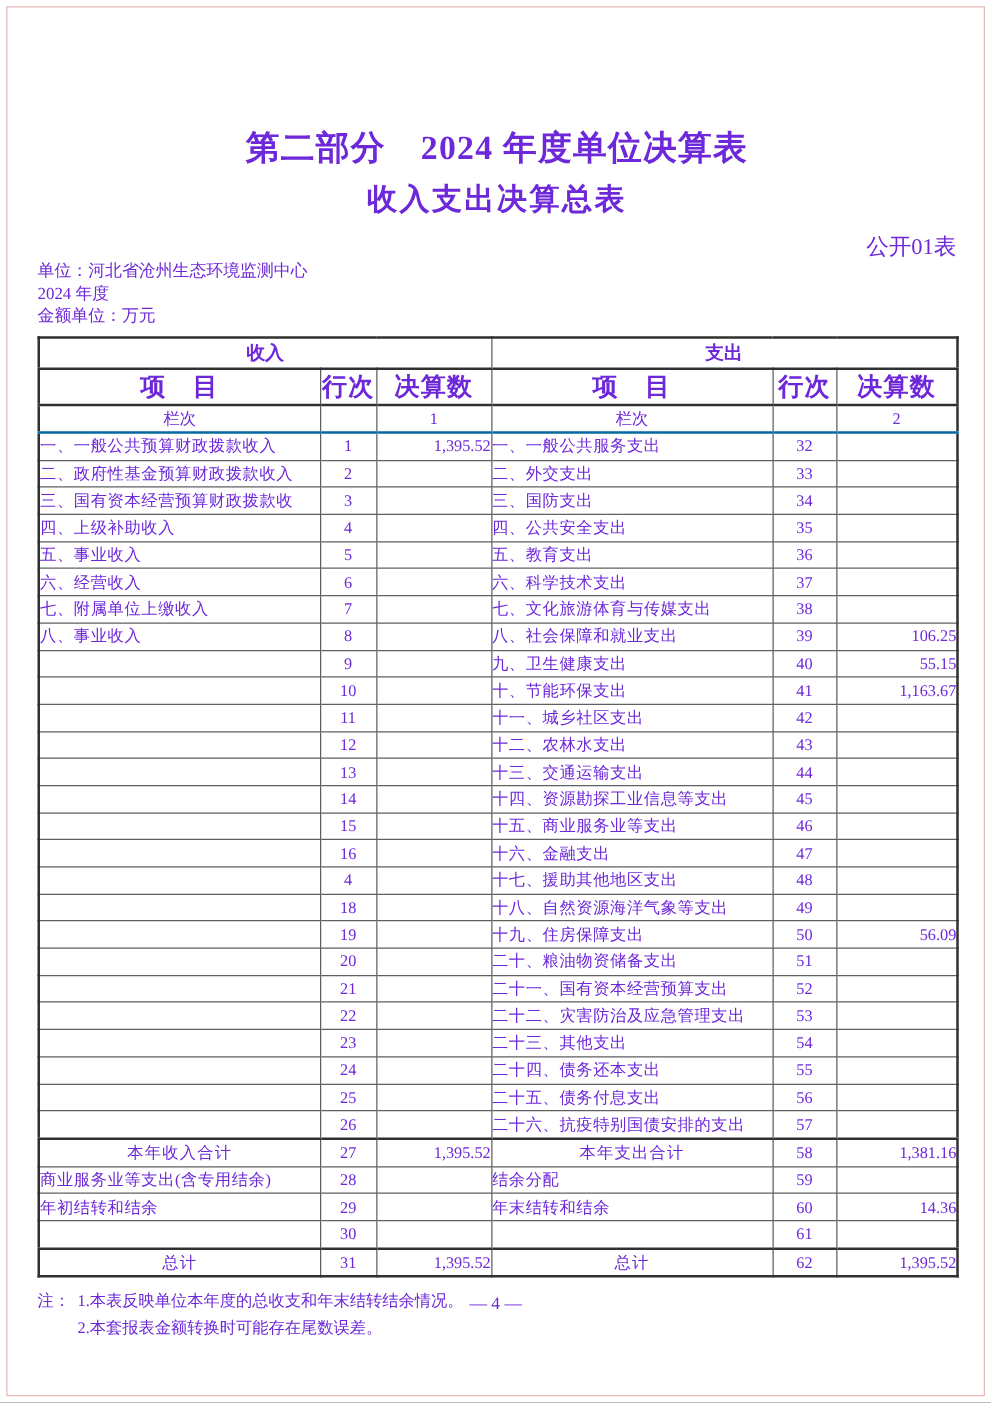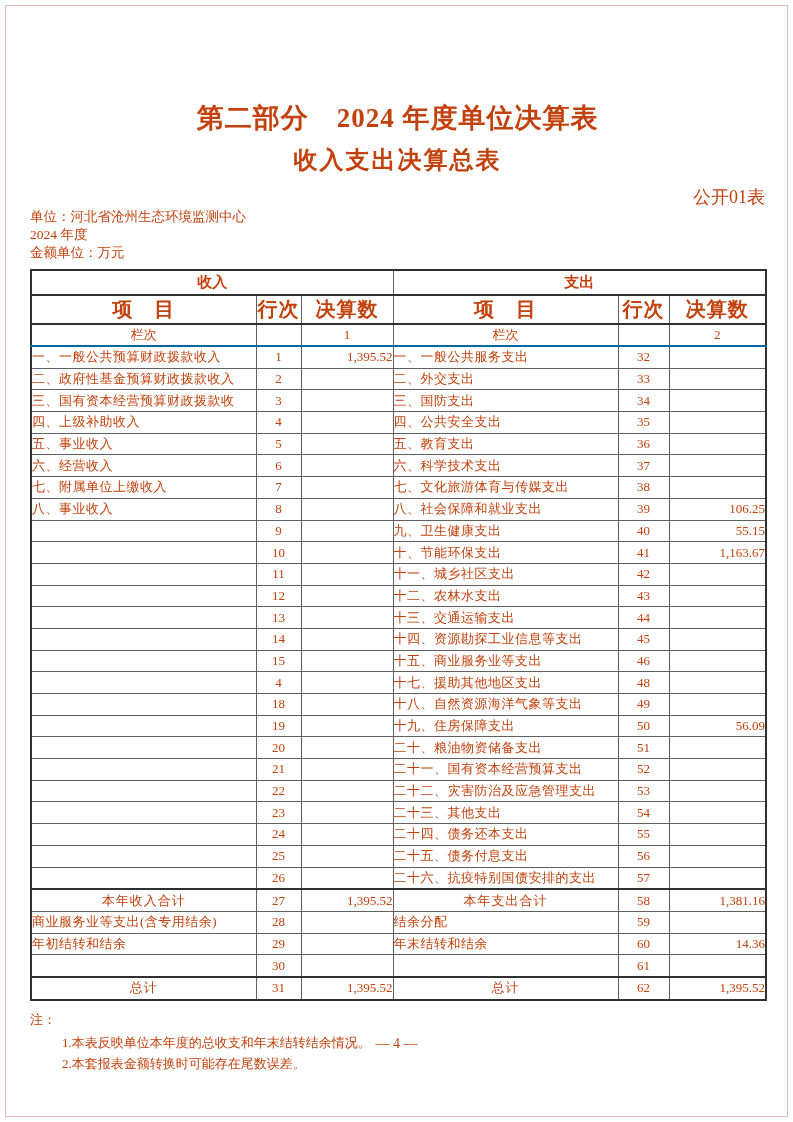--- a/index.html
+++ b/index.html
@@ -1,21 +1,21 @@
 <!DOCTYPE html>
 <html><head>
 <meta charset="utf-8">
 <style>
   html,body{margin:0;padding:0;background:#888;}
   .page{
     position:relative;
     width:793px;height:1122px;
     background:#ffffff;
     font-family:"Liberation Serif","DejaVu Serif",serif;
-    color:#c2410c;
+    color:#6d28d9;
     overflow:hidden;
     margin:0 auto;
   }
   .frame{
     position:absolute;left:5px;top:5px;right:5px;bottom:5px;
     border:1px solid #e6b8b8;
     pointer-events:none;
   }
   .content{position:absolute;left:30px;top:0;width:735px;}
   .doc-title{
@@ -97,21 +97,21 @@
     letter-spacing:1px;
   }
   tr.total-row td{border-top:2px solid #303030;}
   .notes{
     margin-top:8px;
     font-size:13px;
     line-height:21px;
     display:flex;
   }
   .notes-prefix{flex:0 0 32px;}
-  .notes-body{flex:1;margin-top:23px;}
+  .notes-body{flex:1;}
   .page-num{
     position:absolute;
     left:0;width:793px;
     top:1036px;
     text-align:center;
     font-size:14px;
   }
 </style>
 </head>
 <body>
@@ -278,20 +278,28 @@
           <tr>
     <td class="item"></td>
     <td class="line">15</td>
     <td class="val"></td>
     <td class="item">十五、商业服务业等支出</td>
     <td class="line">46</td>
     <td class="val"></td>
   </tr>
           <tr>
     <td class="item"></td>
+    <td class="line">16</td>
+    <td class="val"></td>
+    <td class="item">十六、金融支出</td>
+    <td class="line">47</td>
+    <td class="val"></td>
+  </tr>
+          <tr>
+    <td class="item"></td>
     <td class="line">4</td>
     <td class="val"></td>
     <td class="item">十七、援助其他地区支出</td>
     <td class="line">48</td>
     <td class="val"></td>
   </tr>
           <tr>
     <td class="item"></td>
     <td class="line">18</td>
     <td class="val"></td>

